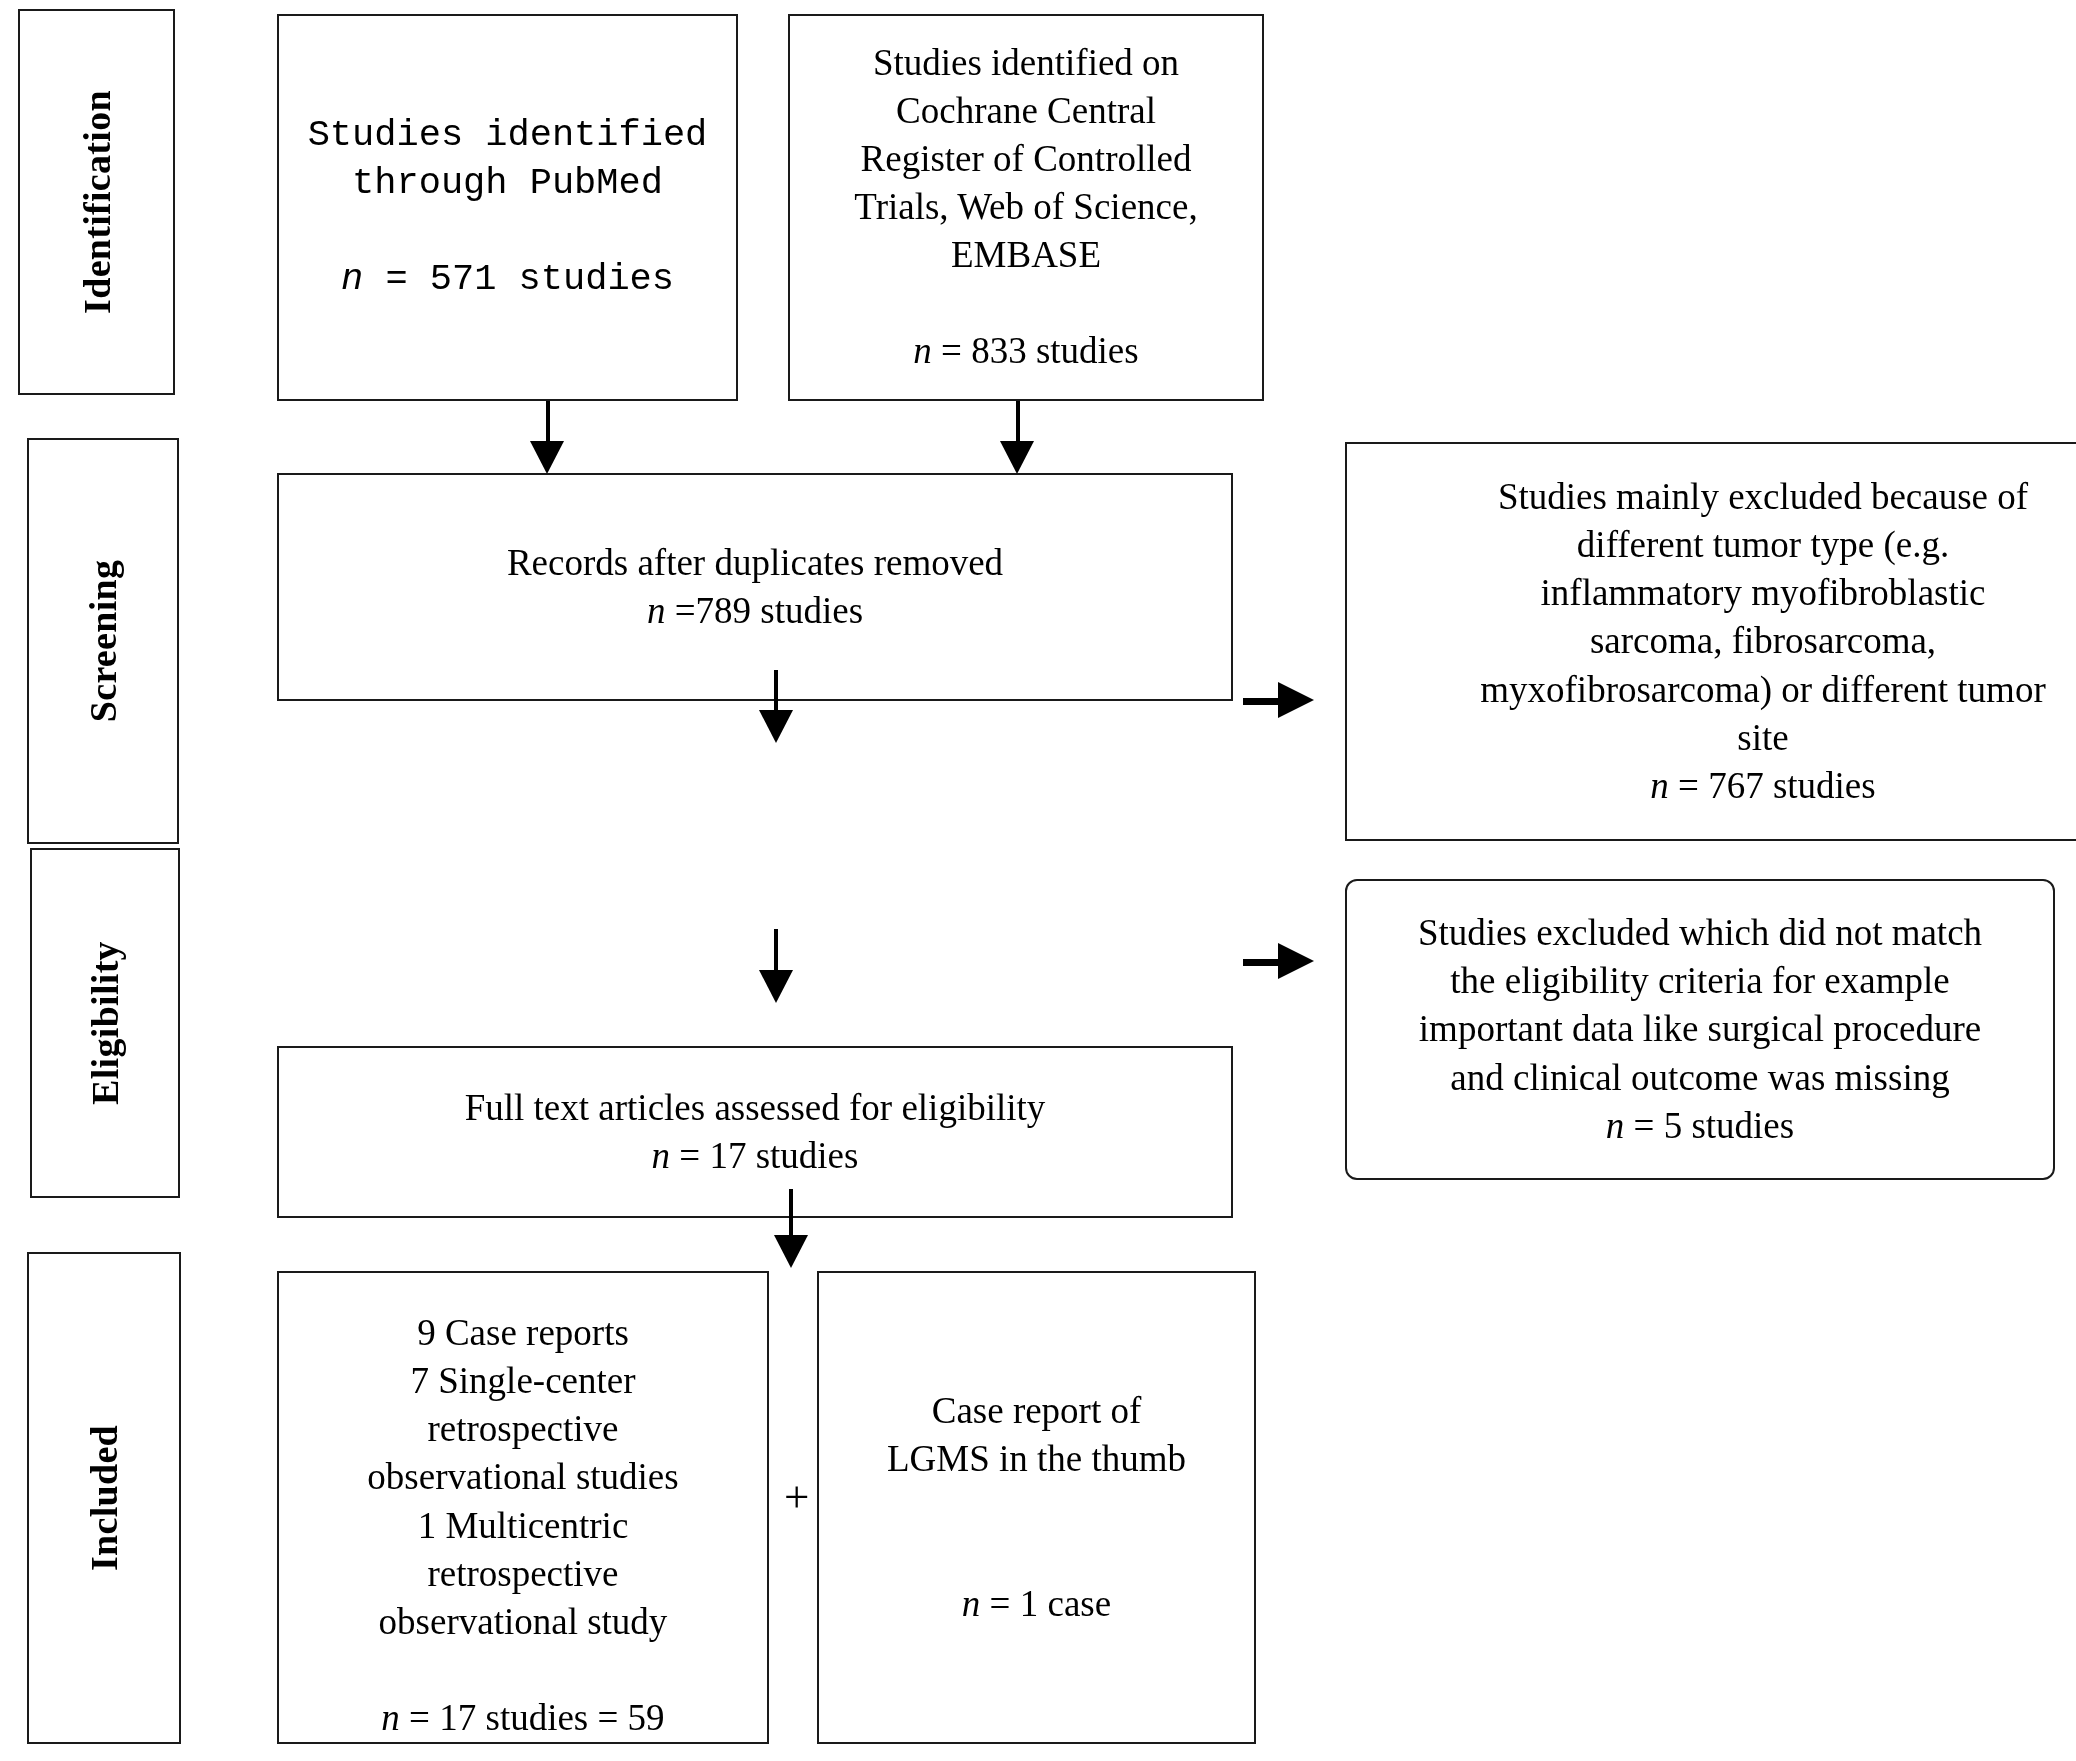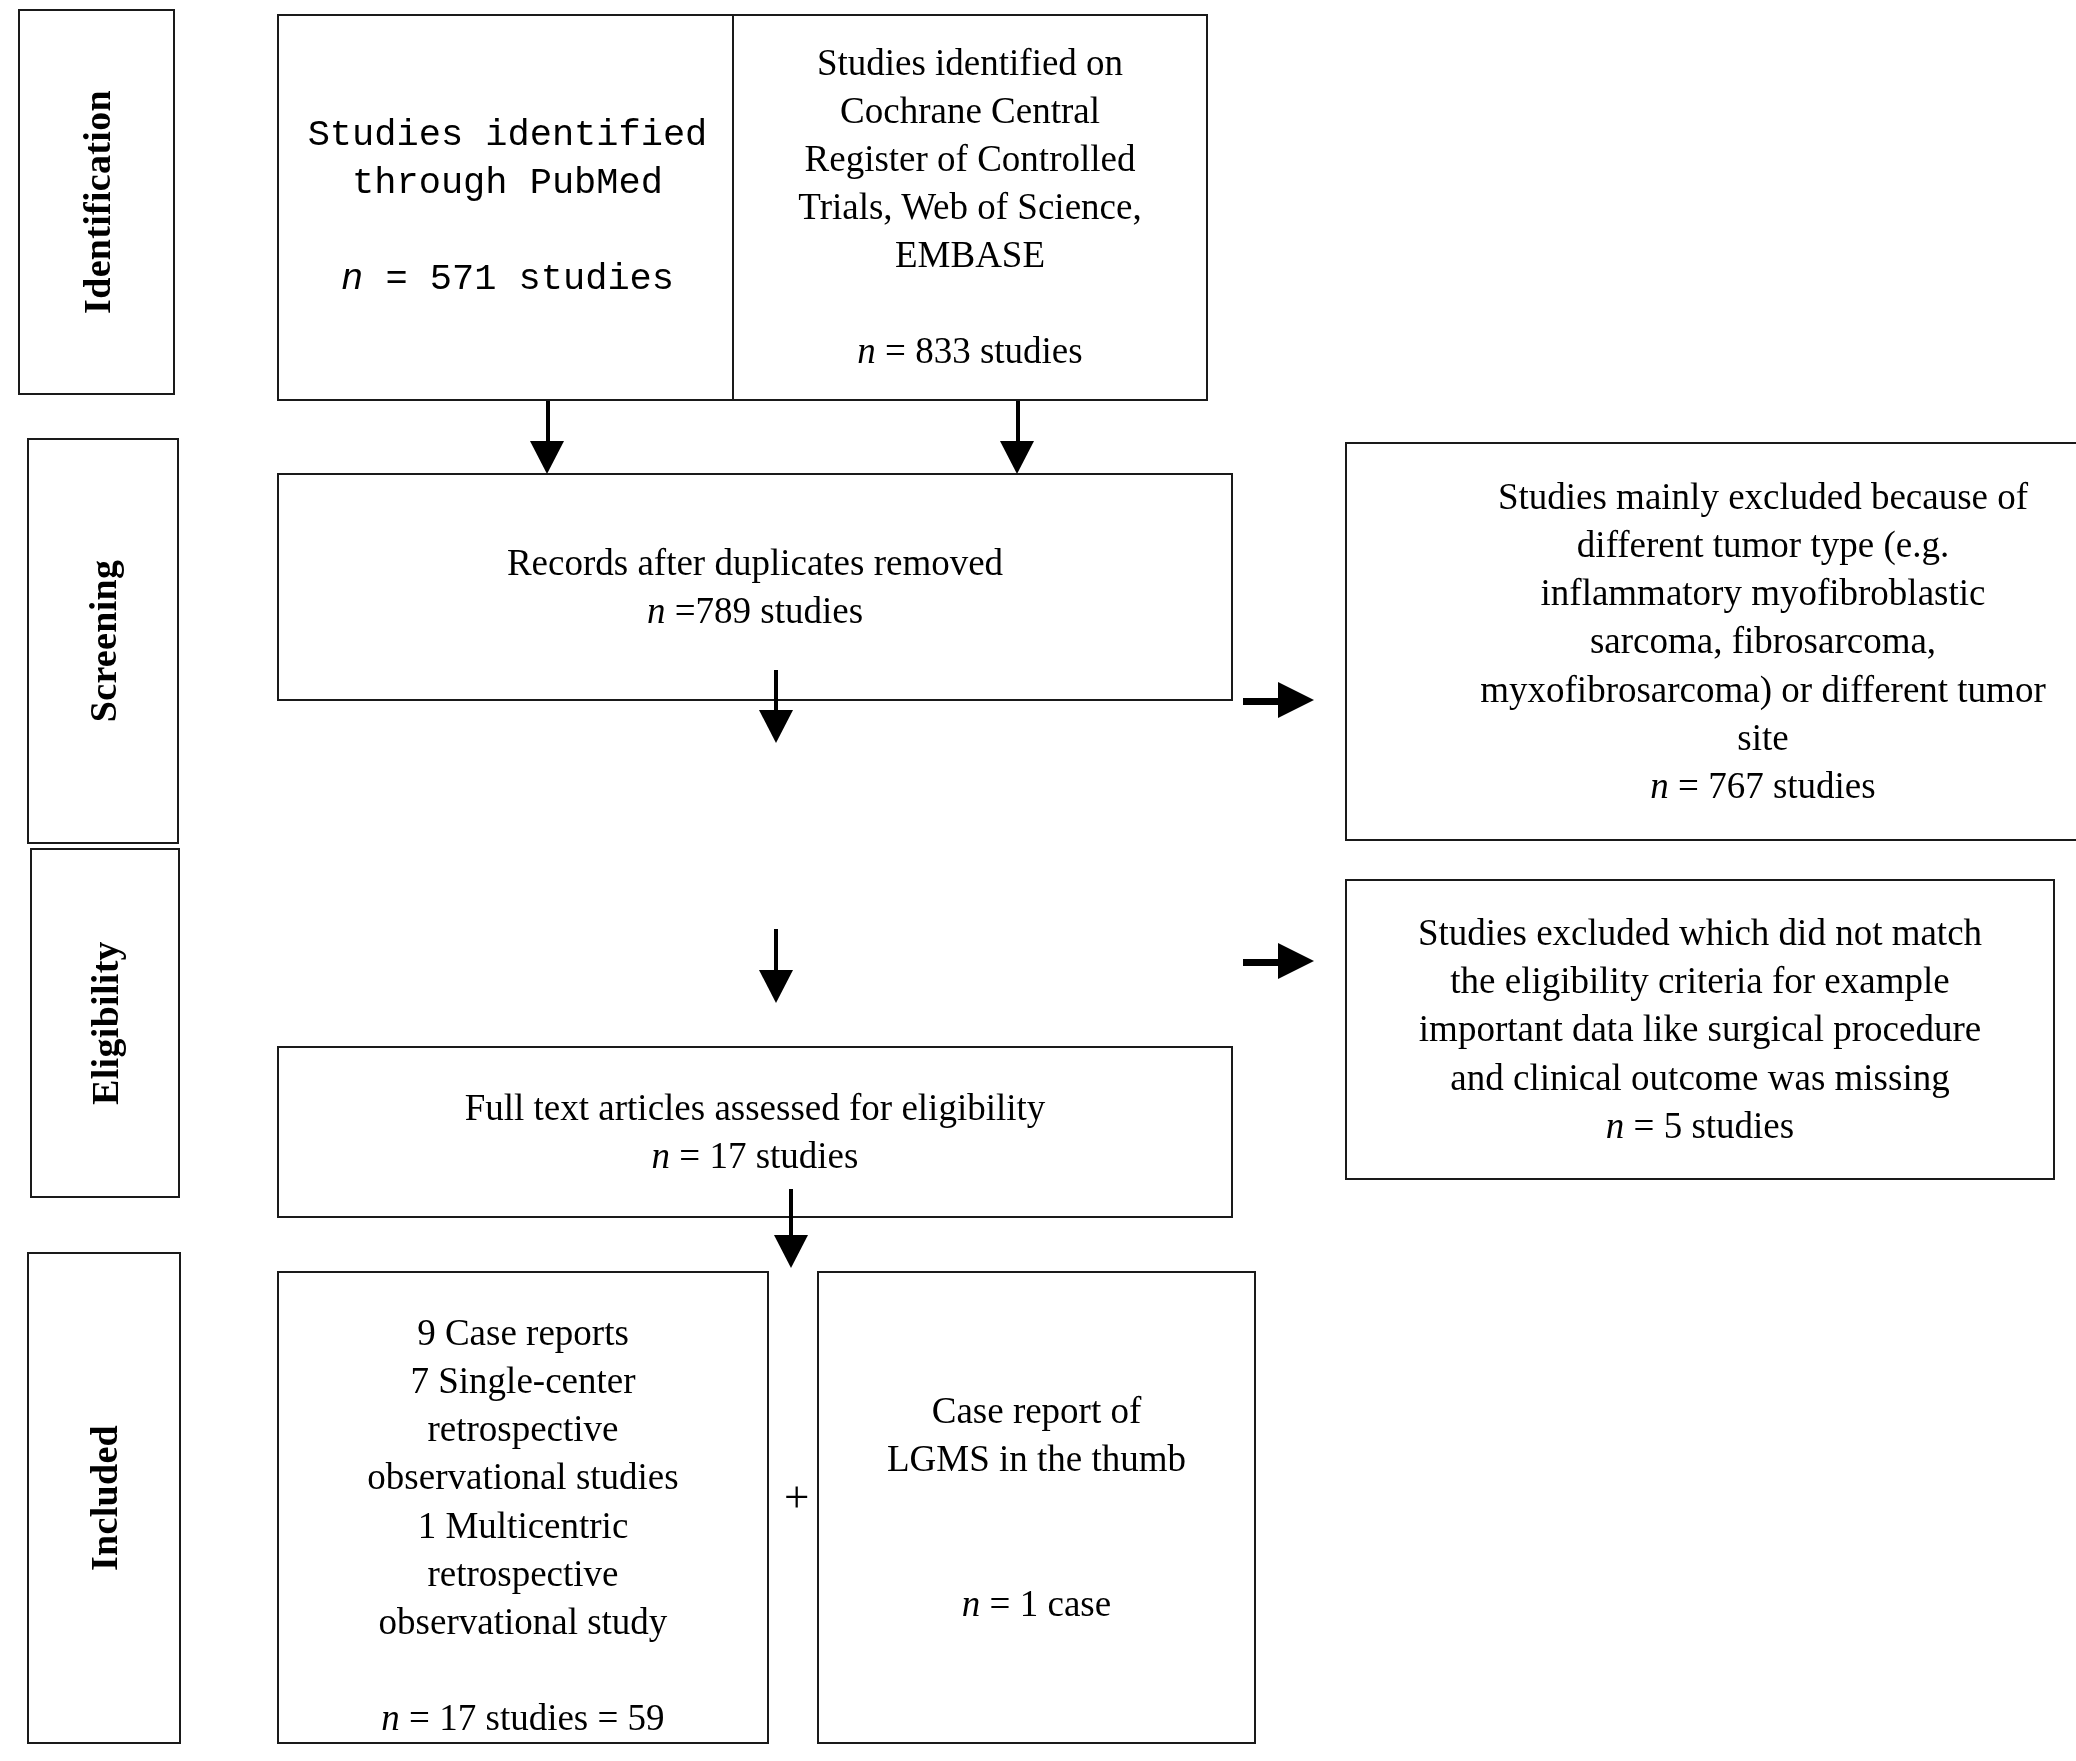--- a/index.html
+++ b/index.html
@@ -110,21 +110,21 @@
   </div>
 
   <div class="stage-label" style="left:27px; top:1252px; width:154px; height:492px;">
     <span>Included</span>
   </div>
 
   <div class="box" style="left:277px; top:13.5px; width:461px; height:387px;font-family:Liberation Mono, monospace;">
     <div class="box-inner">Studies identified<br>through PubMed<br><br><i class="ital">n</i> = 571 studies</div>
   </div>
 
-  <div class="box" style="left:732px; top:13.5px; width:476px; height:387px;">
+  <div class="box" style="left:788px; top:13.5px; width:476px; height:387px;">
     <div class="box-inner">Studies identified on<br>Cochrane Central<br>Register of Controlled<br>Trials, Web of Science,<br>EMBASE<br><br><i class="ital">n</i> = 833 studies</div>
   </div>
 
   <div class="v-line" style="left:546px; top:401px; height:61px;"></div>
   <div class="arrow-down" style="left:530px; top:441px;"></div>
 
   <div class="v-line" style="left:1016px; top:401px; height:61px;"></div>
   <div class="arrow-down" style="left:1000px; top:441px;"></div>
 
   <div class="box" style="left:277px; top:473px; width:956px; height:228px;font-family:Liberation Serif, serif;">
@@ -145,21 +145,21 @@
   <div class="v-line" style="left:774px; top:929px; height:61px;"></div>
   <div class="arrow-down" style="left:759px; top:970px;"></div>
 
   <div class="box" style="left:277px; top:1046px; width:956px; height:172px;">
     <div class="box-inner">Full text articles assessed for eligibility<br><i class="ital">n</i> = 17 studies</div>
   </div>
 
   <div class="h-line" style="left:1243px; top:959px; width:39px;"></div>
   <div class="arrow-right" style="left:1278px; top:943px;"></div>
 
-  <div class="box" style="left:1345px; top:879px; width:710px; height:301px;">
+  <div class="box" style="left:1345px; top:879px; width:710px; height:301px;border-radius:12px;">
     <div class="box-inner">Studies excluded which did not match<br>the eligibility criteria for example<br>important data like surgical procedure<br>and clinical outcome was missing<br><i class="ital">n</i> = 5 studies</div>
   </div>
 
   <div class="v-line" style="left:789px; top:1189px; height:68px;"></div>
   <div class="arrow-down" style="left:774px; top:1235px;"></div>
 
   <div class="box" style="left:277px; top:1271px; width:492px; height:473px;align-items:flex-end;">
     <div class="box-inner">9 Case reports<br>7 Single-center<br>retrospective<br>observational studies<br>1 Multicentric<br>retrospective<br>observational study<br><br><i class="ital">n</i> = 17 studies = 59</div>
   </div>
 

